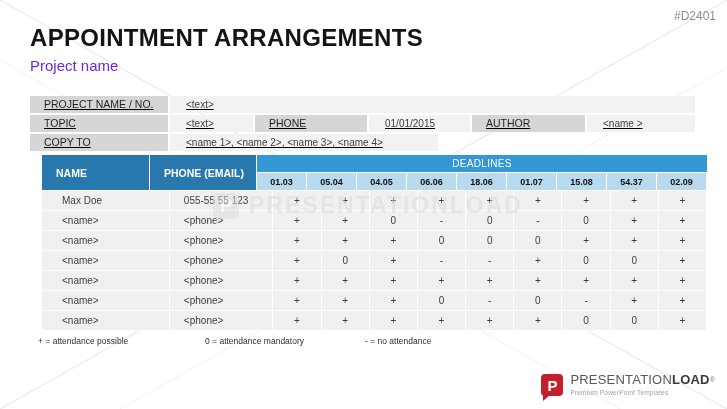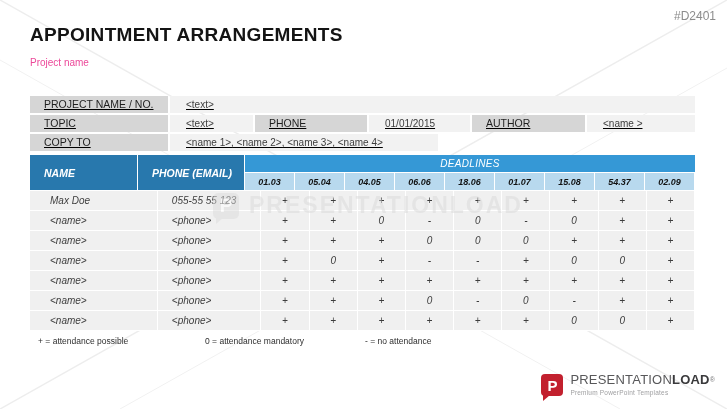--- a/index.html
+++ b/index.html
@@ -3,35 +3,35 @@
 <meta charset="utf-8">
 <style>
   * { margin:0; padding:0; box-sizing:border-box; }
   html,body { background:#888; }
   .slide {
     position:relative; width:727px; height:409px; background:#fff;
     font-family:"Liberation Sans", sans-serif; overflow:hidden;
   }
   .diag { position:absolute; inset:0; z-index:0; }
   .code { position:absolute; top:9px; right:11px; font-size:12px; color:#8c8c8c; z-index:2; }
-  .title { position:absolute; left:30px; top:24px; font-size:19px; font-weight:700; color:#141414; letter-spacing:.3px; z-index:2; }
-  .subtitle { position:absolute; left:30px; top:57px; font-size:10px; color:#ec4899; z-index:2; }
+  .title { position:absolute; left:30px; top:24px; font-size:24px; font-weight:700; color:#141414; letter-spacing:.3px; z-index:2; }
+  .subtitle { position:absolute; left:30px; top:57px; font-size:15px; color:#6d28d9; z-index:2; }
 
   
   .form { position:absolute; left:30px; top:96px; width:665px; z-index:2;text-decoration:underline; }
   .frow { display:flex; height:17px; margin-bottom:2px; }
   .frow > div { height:17px; line-height:17px; }
   .flabel { width:138px; background:var(--label-gray); color:#1f1f1f; font-size:10.5px; padding-left:14px; margin-right:2px; white-space:nowrap; }
   .fvalue { background:var(--field-gray); color:#3d3d3d; font-size:10px; padding-left:16px; margin-right:2px; white-space:nowrap; }
   .frow > div:last-child { margin-right:0; }
   .grow { flex:1; }
   .w83{width:83px;} .w101{width:101px;} .w112{width:112px;} .w113{width:113px;} .w268{width:268px;}
 
   
-  .table { position:absolute; left:30px; top:155px; width:665px; z-index:1;font-style:italic; }
+  .table { position:absolute; left:42px; top:155px; width:665px; z-index:1; }
   .thead { display:flex; height:36px; }
   .th { background:var(--dark-blue); color:#fff; font-size:10.5px; font-weight:600;
         padding-left:14px; display:flex; align-items:center;
         border-right:1px solid #fff; border-bottom:1px solid #fff; }
   .th-name { width:108px; }
   .th-phone { width:107px; }
   .dl-wrap { flex:1; display:flex; flex-direction:column; }
   .dl-band { height:18px; background:var(--mid-blue); color:#fff; font-size:10px;
              display:flex; align-items:center; justify-content:center; border-bottom:1px solid #fff; letter-spacing:.3px; }
   .dates { flex:1; display:flex; }

